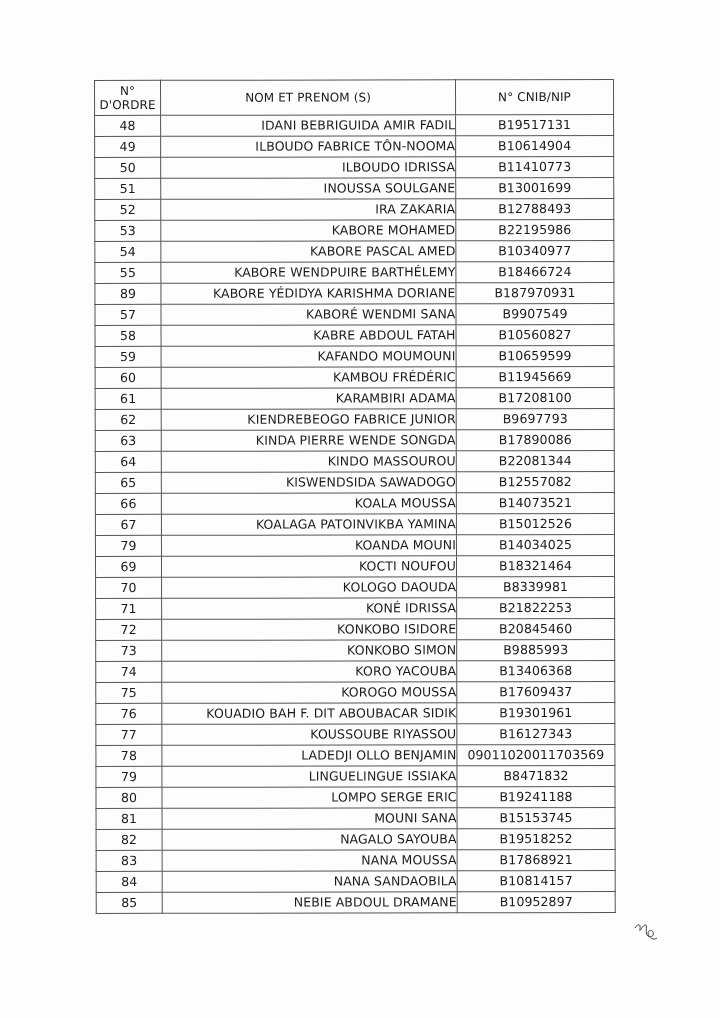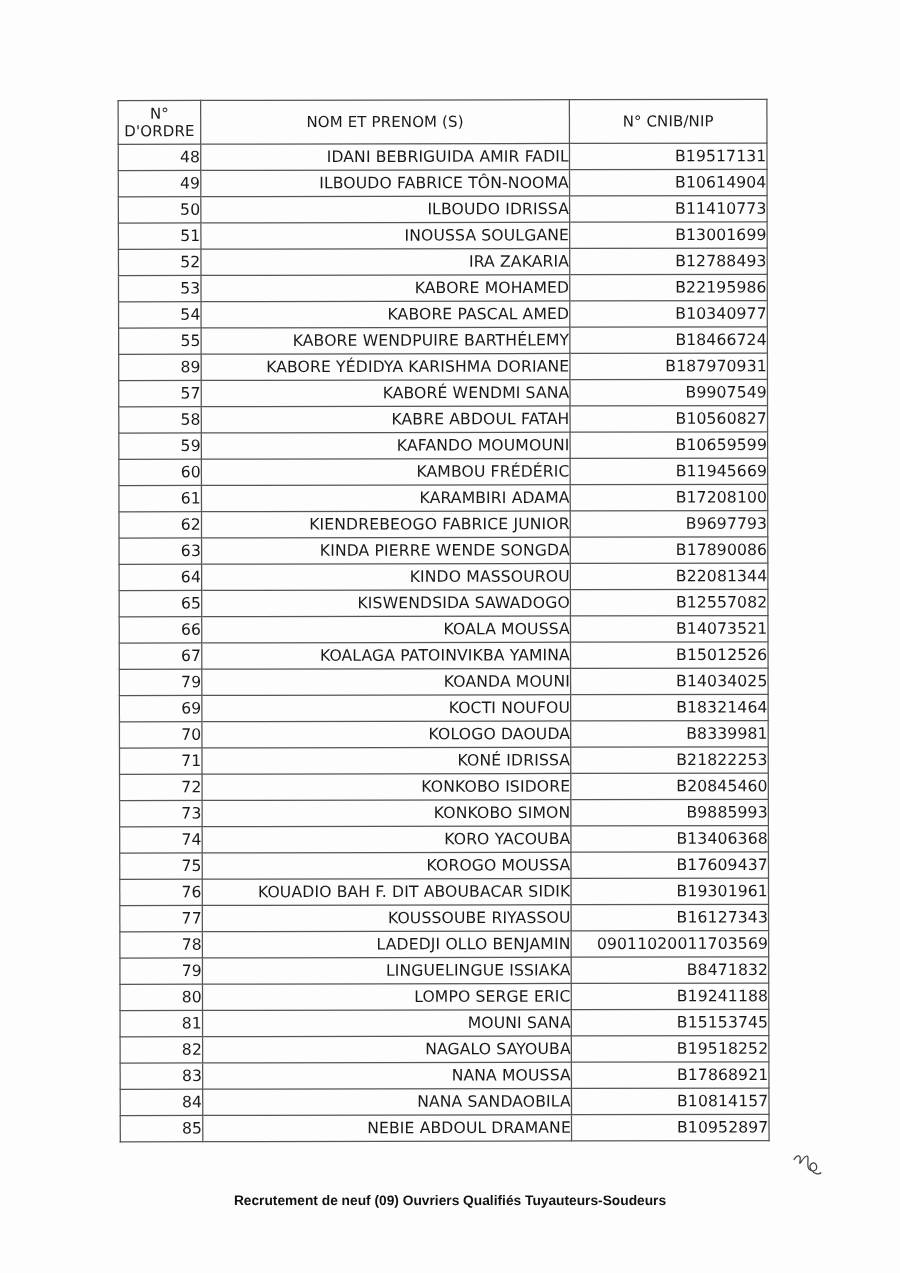--- a/index.html
+++ b/index.html
@@ -9,23 +9,23 @@
     position: absolute; left: 94px; top: 80px; width: 519px;
     border-collapse: collapse; table-layout: fixed;
     transform: rotate(-0.12deg); transform-origin: left top;
   }
   table.list th, table.list td {
     border: 1px solid #555; padding: 0; height: 20px; line-height: 20px;
     font-size: 12.5px; letter-spacing: 0.1px; white-space: nowrap; overflow: hidden;
   }
   table.list th { font-weight: normal; height: 34px; line-height: 14px; font-size: 12px; }
   col.c1 { width: 66px; } col.c2 { width: 295px; } col.c3 { width: 158px; }
-  td.num { text-align: right; font-size: 13px; }
+  td.num { text-align: center; font-size: 13px; }
   td.name { text-align: right; padding-left: 6px; }
-  td.id { text-align: right; font-size: 13px; }
+  td.id { text-align: center; font-size: 13px; }
   th.h-num { text-align: center; line-height: 14px; }
   th.h-name, th.h-id { text-align: center; line-height: 34px; font-size: 12.5px; }
   .h-num span { display: block; }
   .footer { position: absolute; left: 0; width: 720px; text-align: center; font-family: "Liberation Sans", sans-serif; font-weight: bold; font-size: 11px; color: #111; }
   .footer.l1 { top: 955px; }
   .footer.l2 { top: 969px; }
   .initials { position: absolute; left: 633px; top: 920px; width: 26px; height: 22px; }
 </style>
 </head>
 <body>
@@ -238,14 +238,13 @@
           <td class="name">NEBIE ABDOUL DRAMANE</td>
           <td class="id">B10952897</td>
         </tr>
       </tbody>
   </table>
 
   <svg class="initials" viewBox="0 0 26 22">
     <path d="M2 8 C5 3, 8 4, 7 9 C6 14, 9 6, 12 5 C15 4, 12 12, 14 15 C16 18, 22 17, 20 12 C18 8, 13 12, 16 16 C18 19, 22 20, 24 18" fill="none" stroke="#444" stroke-width="1"></path>
   </svg>
 
-  <div class="footer l1">Recrutement de neuf (09) Ouvriers Qualifiés Tuyauteurs-Soudeurs</div>
 </div>
 
 </body></html>

